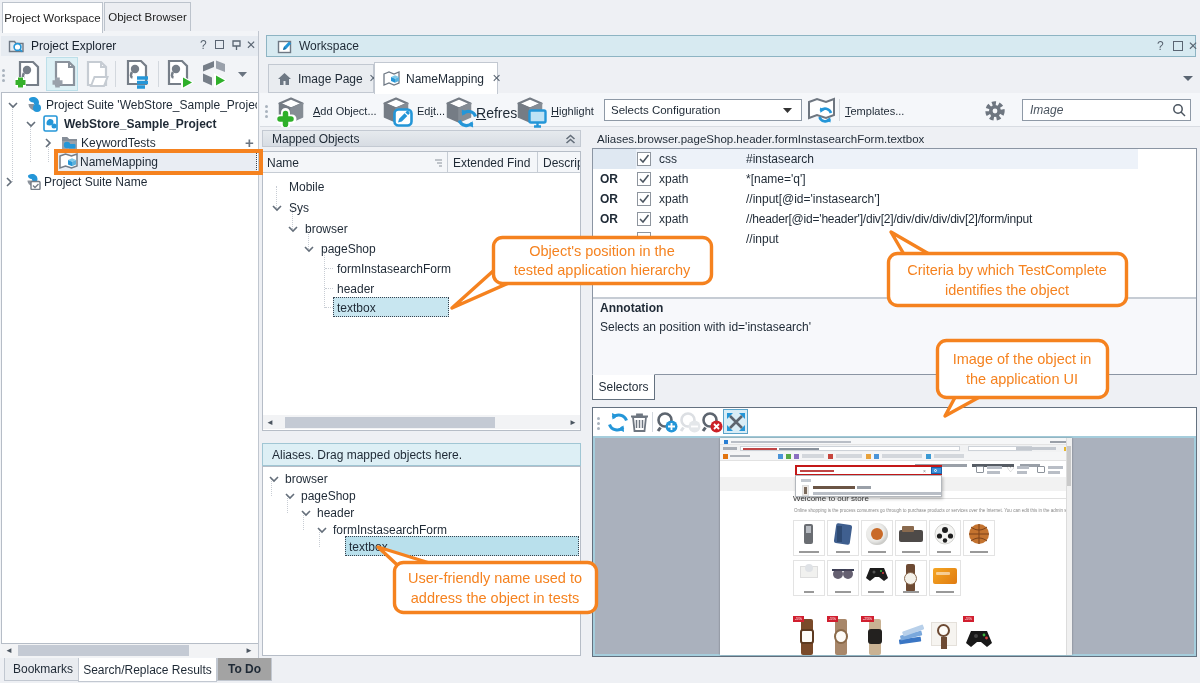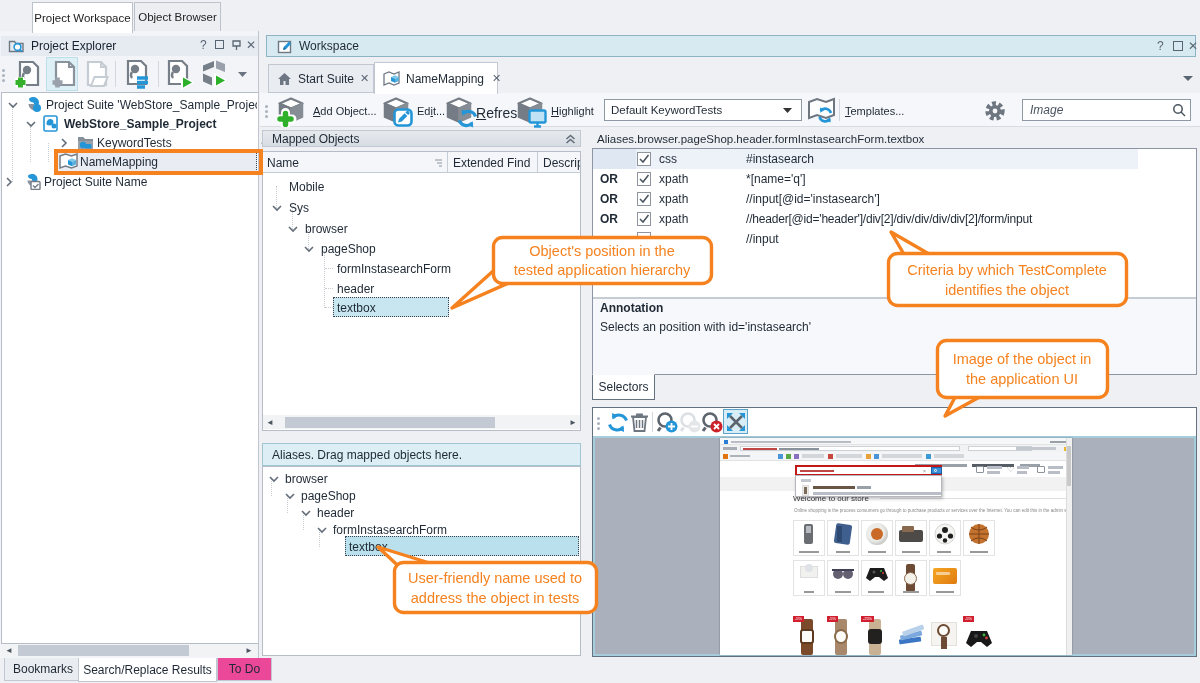--- a/index.html
+++ b/index.html
@@ -1,18 +1,18 @@
 <!DOCTYPE html>
 <html><head><meta charset="utf-8">
 <style>
 *{margin:0;padding:0;box-sizing:border-box;}
 html,body{width:1200px;height:683px;overflow:hidden;}
 body{font-family:"Liberation Sans",sans-serif;background:#eef0f4;position:relative;font-size:12px;color:#1e2935;}
 .abs{position:absolute;}
-.tab-top{position:absolute;top:2px;height:29px;background:#eceef2;border:1px solid #bcc3cc;border-bottom:none;color:#222;display:flex;align-items:center;justify-content:center;font-size:11.5px;white-space:nowrap;margin-left:30px;}
+.tab-top{position:absolute;top:2px;height:29px;background:#eceef2;border:1px solid #bcc3cc;border-bottom:none;color:#222;display:flex;align-items:center;justify-content:center;font-size:11.5px;white-space:nowrap;}
 .tab-top.active{background:#fff;height:31px;z-index:3;}
 .chev{stroke:#646e7a;fill:none;stroke-width:1.6;}
 .dotl{border-left:1px solid #d3d8de;}
 .trow{position:absolute;height:19px;white-space:nowrap;display:flex;align-items:center;font-size:12px;color:#1e2935;white-space:nowrap;}
 .grip{position:absolute;width:4px;display:flex;flex-direction:column;justify-content:center;gap:2px;}
 .grip i{width:3px;height:3px;background:#a9b2bd;border-radius:50%;}
 .cbx{position:absolute;width:14px;height:14px;background:#fff;border:1px solid #8e959e;}
 .scroll-h{position:absolute;background:#f2f3f5;}
 .thumb{position:absolute;background:#c4cad4;}
 .arrowbtn{position:absolute;color:#4b5560;font-size:8px;line-height:13px;text-align:center;}
@@ -111,21 +111,21 @@
   <svg class="abs" style="left:26px;top:7px;" width="10" height="7" viewBox="0 0 10 7">
         <path d="M1 1l4 4 4-4" class="chev"></path>
       </svg>
   <svg class="abs" style="left:43px;top:1px;" width="16" height="17" viewBox="0 0 16 17">
         <rect x="1" y="1" width="13" height="15" rx="1.5" fill="#fff" stroke="#2496d8" stroke-width="1.6"></rect>
         <path d="M7 4c2 0 3.5 1.2 3.5 3S9 10.5 6.5 10.5 3.5 9.5 3.5 8.2C3.5 6.5 5 4 7 4z" fill="#2496d8"></path>
         <circle cx="11" cy="11" r="2.5" fill="#2496d8"></circle>
       </svg>
   <span style="position:absolute;left:64px;font-weight:bold;">WebStore_Sample_Project</span>
  </div>
- <div class="trow" style="left:16px;top:133px;width:238px;">
+ <div class="trow" style="left:0;top:133px;width:238px;">
   <svg class="abs" style="left:45px;top:5px;" width="7" height="10" viewBox="0 0 7 10">
         <path d="M1 1l4 4-4 4" class="chev"></path>
       </svg>
   <svg class="abs" style="left:61px;top:2px;" width="17" height="15" viewBox="0 0 17 15">
         <path d="M1 2h5l2 2h8v10H1z" fill="#9aa1ab"></path>
         <path d="M1 2h5l2 2h8v2H1z" fill="#868e98"></path>
         <circle cx="6" cy="10" r="3.2" fill="#2496d8"></circle>
         <rect x="7.5" y="9" width="7" height="4.5" rx="1" fill="#2496d8"></rect>
       </svg>
   <span style="position:absolute;left:81px;">KeywordTests</span>
@@ -158,39 +158,39 @@
 
 <div class="scroll-h" style="left:2px;top:644px;width:256px;height:13px;">
   <div class="arrowbtn" style="left:2px;width:10px;height:13px;">◄</div>
   <div class="arrowbtn" style="right:4px;width:10px;height:13px;">►</div>
   <div class="thumb" style="left:16px;top:1px;width:171px;height:11px;"></div>
 </div>
 
 <div class="abs" style="left:0;top:658px;width:1200px;height:25px;background:#eef0f4;"></div>
 <div class="abs" style="left:4px;top:658px;width:78px;height:23px;background:#e9ecf0;border:1px solid #c2c8d1;border-top:none;display:flex;align-items:center;justify-content:center;">Bookmarks</div>
 <div class="abs" style="left:78px;top:658px;width:139px;height:24px;background:#fff;border:1px solid #c2c8d1;border-top:none;display:flex;align-items:center;justify-content:center;z-index:2;">Search/Replace Results</div>
-<div class="abs" style="left:217px;top:658px;width:55px;height:23px;background:#ec4899;border:1px solid #c2c8d1;border-top:none;display:flex;align-items:center;justify-content:center;">To Do</div>
+<div class="abs" style="left:217px;top:658px;width:55px;height:23px;background:#a3a3a3;border:1px solid #c2c8d1;border-top:none;display:flex;align-items:center;justify-content:center;font-weight:bold;">To Do</div>
 
 <div class="abs" style="left:266px;top:35px;width:930px;height:22px;background:#d7eaf1;border:1px solid #8db4c3;display:flex;align-items:center;">
   <svg class="abs" style="left:10px;top:3px;" width="16" height="16" viewBox="0 0 16 16">
       <rect x="1.5" y="2.5" width="12" height="11" fill="#fff" stroke="#6e7884" stroke-width="1.4"></rect>
       <path d="M6 11l1-3.2 5-5.3 2.2 2.1-5 5.3z" fill="#2496d8"></path>
       <path d="M6 11l1-3.2 2.2 2.1z" fill="#1b6fa8"></path>
     </svg>
   <span style="margin-left:32px;">Workspace</span>
   <span style="position:absolute;left:890px;top:3px;color:#5a6572;">?</span>
   <span style="position:absolute;left:906px;top:5px;width:10px;height:10px;border:1px solid #5a6572;"></span>
   <span style="position:absolute;left:921px;top:3px;color:#5a6572;">✕</span>
 </div>
 
 <div class="abs" style="left:268px;top:64px;width:106px;height:29px;background:#e9ecf0;border:1px solid #c2c8d1;display:flex;align-items:center;white-space:nowrap;">
   <svg style="margin-left:8px;flex:none;" width="15" height="14" viewBox="0 0 15 14">
       <path d="M7.5 1L1 7h2v6h3.5V9h2v4H12V7h2z" fill="#6e7884"></path>
     </svg>
-  <span style="margin-left:6px;">Start Suite</span>
+  <span style="margin-left:6px;">Image Page</span>
   <span style="margin-left:6px;color:#5a6572;font-size:11px;">✕</span>
 </div>
 <div class="abs" style="left:374px;top:62px;width:124px;height:32px;background:#fff;border:1px solid #c2c8d1;border-bottom:none;display:flex;align-items:center;z-index:2;white-space:nowrap;">
   <svg style="margin-left:8px;flex:none;" width="17" height="15" viewBox="0 0 17 15">
       <path d="M1 3l5-2 5 2 5-2v11l-5 2-5-2-5 2z" fill="none" stroke="#6e7884" stroke-width="1.3"></path>
       <path d="M8 6l4-1.8 4 1.8-4 1.8z" fill="#7ec8e8"></path>
       <path d="M8 6v4l4 1.8V7.8z" fill="#2496d8"></path>
       <path d="M16 6v4l-4 1.8V7.8z" fill="#5ab0dc"></path>
     </svg>
   <span style="margin-left:6px;">NameMapping</span>
@@ -242,21 +242,21 @@
  <span class="abs" style="left:476px;top:105px;font-size:14px;"><u>R</u>efresh</span>
  <svg class="abs" style="left:516px;top:97px;" width="31" height="31" viewBox="0 0 31 31">
       <path d="M14 1.5L25.5 6.5 14 11.5 2.5 6.5z" fill="#fff" stroke="#757c85" stroke-width="2.2" stroke-linejoin="round"></path>
       <path d="M2.5 6.5L14 11.5V25L2.5 20z" fill="#757c85" stroke="#757c85" stroke-width="1.5" stroke-linejoin="round"></path>
       <path d="M25.5 6.5L14 11.5V25l11.5-5z" fill="#868d95" stroke="#868d95" stroke-width="1.5" stroke-linejoin="round"></path>
       <rect x="13.5" y="13.5" width="16" height="12" rx="1.5" fill="#bfe3f5" stroke="#2496d8" stroke-width="2.4"></rect>
       <path d="M18 29.5h7M21.5 26v3.5" stroke="#2496d8" stroke-width="2.4"></path>
     </svg>
  <span class="abs" style="left:551px;top:105px;font-size:11px;"><u>H</u>ighlight</span>
  <div class="abs" style="left:604px;top:99px;width:198px;height:22px;background:#fff;border:1px solid #8e99a6;"></div>
- <span class="abs" style="left:611px;top:104px;font-size:11.5px;">Default KeywordTests</span>
+ <span class="abs" style="left:611px;top:104px;font-size:11.5px;">Selects Configuration</span>
  <svg class="abs" style="left:783px;top:108px;" width="9" height="6" viewBox="0 0 9 6">
       <path d="M0 0l4.5 5L9 0z" fill="#333"></path>
     </svg>
  <svg class="abs" style="left:807px;top:97px;" width="30" height="28" viewBox="0 0 30 28">
       <path d="M2 5l8-3 9 3 8-3v16l-8 3-9-3-8 3z" fill="#fff" stroke="#6e7680" stroke-width="2"></path>
       <g stroke="#2496d8" stroke-width="2.6" fill="none">
         <path d="M24 16a6.2 6.2 0 0 0-10.6-2.2"></path>
         <path d="M12.5 20a6.2 6.2 0 0 0 10.6 2.2"></path>
       </g>
       <path d="M13 10.5l.4 5.2 4.4-3z" fill="#2496d8"></path>

